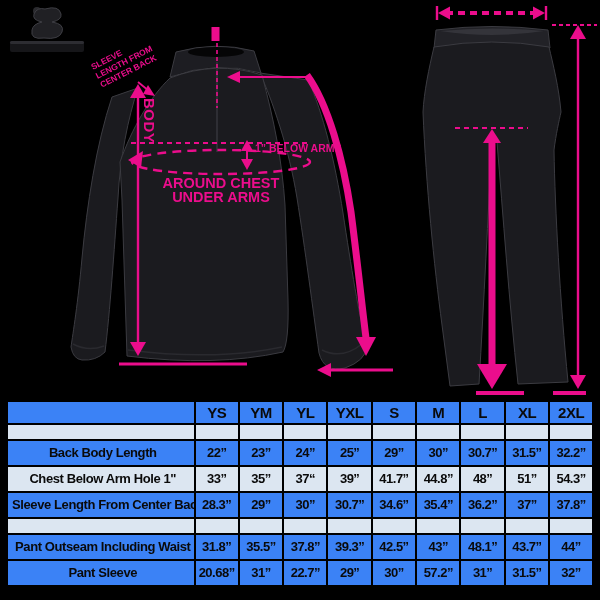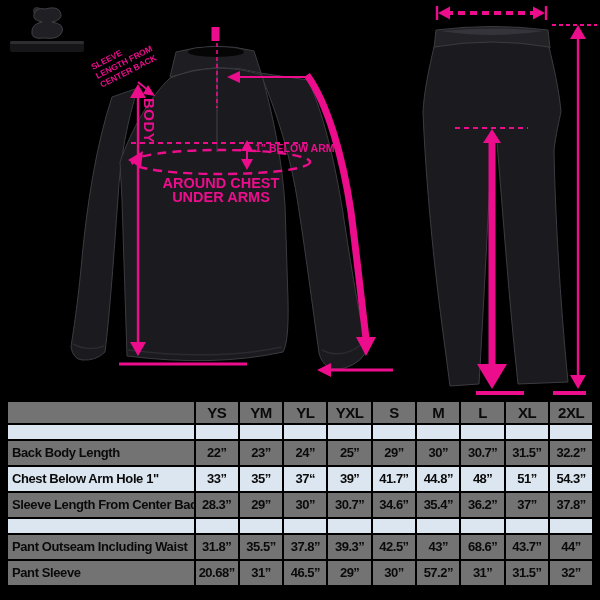--- a/index.html
+++ b/index.html
@@ -1,25 +1,25 @@
 <!DOCTYPE html>
 <html><head>
 <meta charset="utf-8">
 <style>
   html,body{margin:0;padding:0;background:#000;}
   .screen{position:relative;width:600px;height:600px;background:#000;overflow:hidden;
           font-family:"Liberation Sans",sans-serif;}
   .diagram-svg{position:absolute;top:0;left:0;}
   .table-wrap{position:absolute;top:399px;left:5px;width:590px;height:189px;}
   table.size-table{border-collapse:collapse;table-layout:fixed;width:590px;height:189px;
-        background:#737373;border:3px solid #000;color:#0a0a0a;font-weight:bold;}
+        background:#3b82f6;border:3px solid #000;color:#0a0a0a;font-weight:bold;}
   .size-table th,.size-table td{border:2px solid #000;overflow:hidden;white-space:nowrap;padding:0;}
   .size-table th{font-size:15px;height:21px;letter-spacing:-0.5px;text-align:center;}
   .size-table td{font-size:13px;text-align:center;letter-spacing:-0.5px;}
-  .size-table td.lbl{text-align:left;padding-left:4px;font-size:13px;letter-spacing:-0.4px;}
+  .size-table td.lbl{text-align:center;padding-left:4px;font-size:13px;letter-spacing:-0.4px;}
   .size-table tr.spacer td{height:14px;}
   .size-table tr.blue td, .size-table tr.spacer td{background:#dce6f1;}
   .anno{fill:#EB0D8C;font-family:"Liberation Sans",sans-serif;font-weight:bold;}
   .pk{stroke:#EB0D8C;}
 </style>
 </head>
 <body>
 
 <div class="screen">
 
@@ -189,29 +189,29 @@
             <td></td>
           </tr>
           <tr>
             <td class="lbl">Pant Outseam Including Waist</td>
             <td>31.8”</td>
             <td>35.5”</td>
             <td>37.8”</td>
             <td>39.3”</td>
             <td>42.5”</td>
             <td>43”</td>
-            <td>68.6”</td>
+            <td>48.1”</td>
             <td>43.7”</td>
             <td>44”</td>
           </tr>
           <tr>
             <td class="lbl">Pant Sleeve</td>
             <td>20.68”</td>
             <td>31”</td>
-            <td>46.5”</td>
+            <td>22.7”</td>
             <td>29”</td>
             <td>30”</td>
             <td>57.2”</td>
             <td>31”</td>
             <td>31.5”</td>
             <td>32”</td>
           </tr>
         </tbody>
     </table>
   </div>

